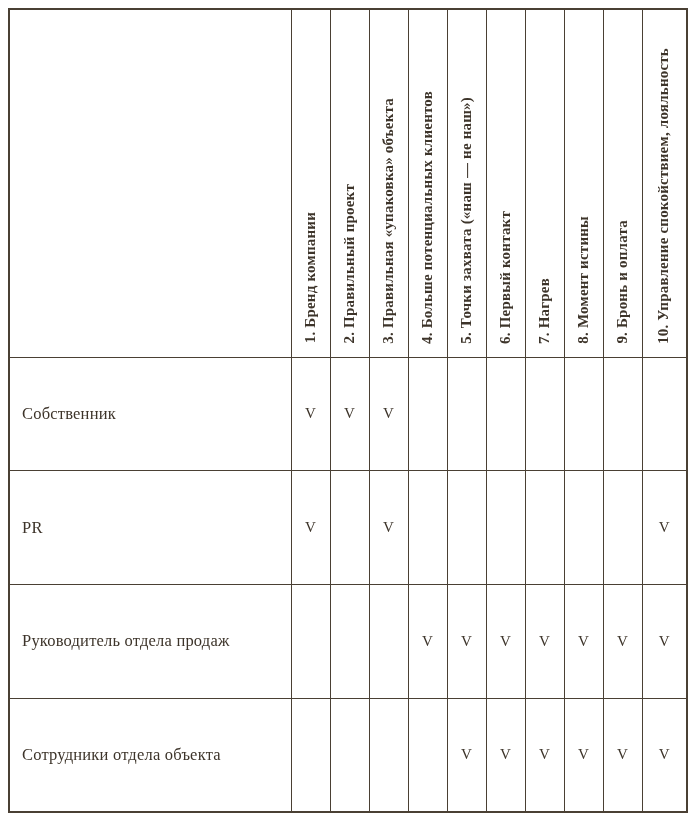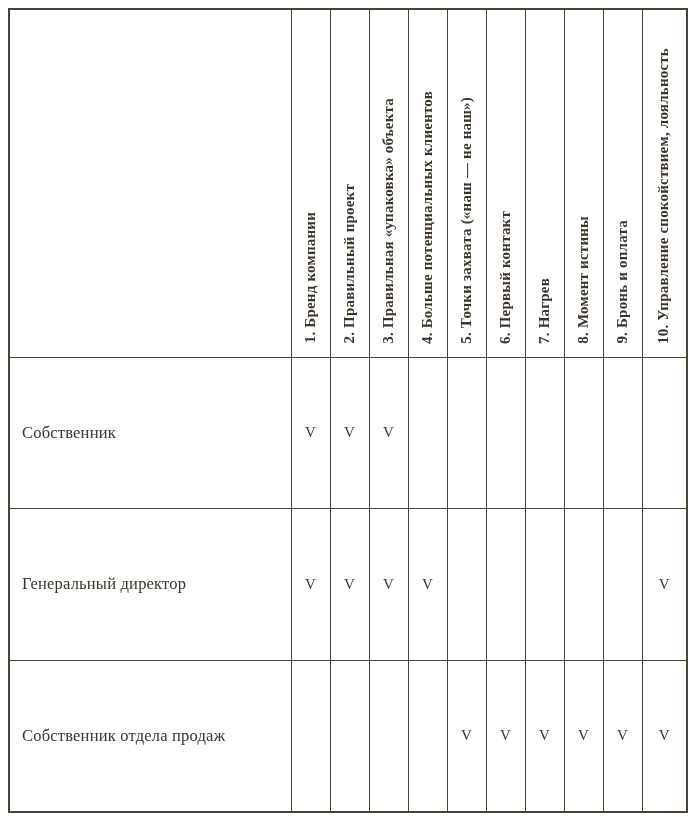--- a/index.html
+++ b/index.html
@@ -106,34 +106,47 @@
           <td class="mark">V</td>
           <td class="mark"></td>
           <td class="mark"></td>
           <td class="mark"></td>
           <td class="mark"></td>
           <td class="mark"></td>
           <td class="mark"></td>
           <td class="mark"></td>
         </tr>
         <tr>
-          <th class="row-label">Генеральный директор</th>
+          <th class="row-label">PR</th>
           <td class="mark">V</td>
+          <td class="mark"></td>
           <td class="mark">V</td>
-          <td class="mark">V</td>
-          <td class="mark">V</td>
+          <td class="mark"></td>
           <td class="mark"></td>
           <td class="mark"></td>
           <td class="mark"></td>
           <td class="mark"></td>
           <td class="mark"></td>
           <td class="mark">V</td>
         </tr>
         <tr>
-          <th class="row-label">Собственник отдела продаж</th>
+          <th class="row-label">Руководитель отдела продаж</th>
+          <td class="mark"></td>
+          <td class="mark"></td>
+          <td class="mark"></td>
+          <td class="mark">V</td>
+          <td class="mark">V</td>
+          <td class="mark">V</td>
+          <td class="mark">V</td>
+          <td class="mark">V</td>
+          <td class="mark">V</td>
+          <td class="mark">V</td>
+        </tr>
+        <tr>
+          <th class="row-label">Сотрудники отдела объекта</th>
           <td class="mark"></td>
           <td class="mark"></td>
           <td class="mark"></td>
           <td class="mark"></td>
           <td class="mark">V</td>
           <td class="mark">V</td>
           <td class="mark">V</td>
           <td class="mark">V</td>
           <td class="mark">V</td>
           <td class="mark">V</td>

